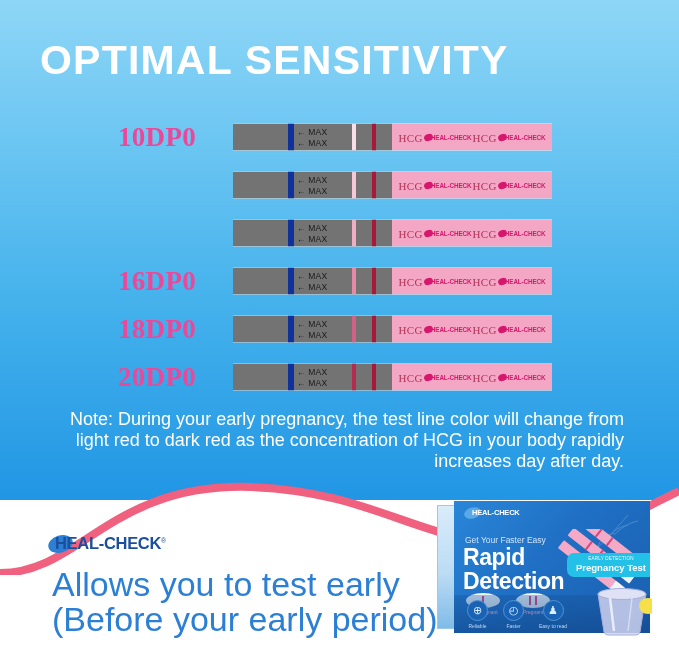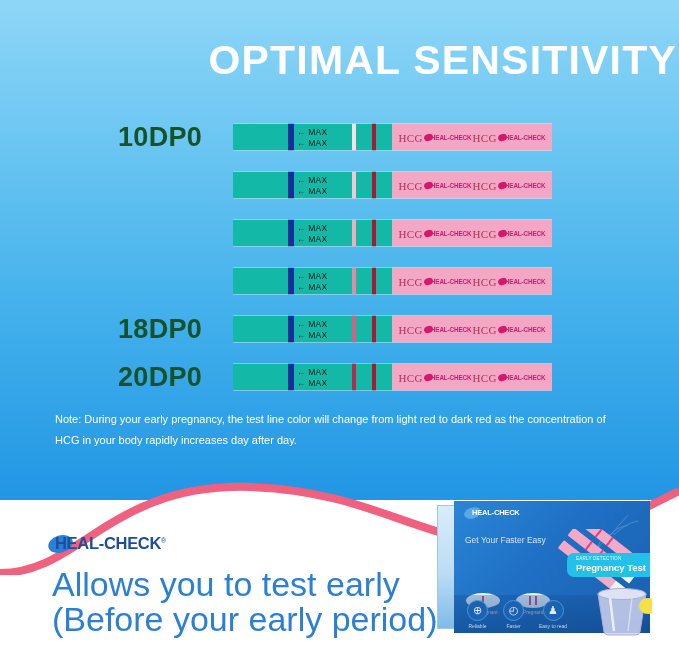--- a/index.html
+++ b/index.html
@@ -14,21 +14,21 @@
 
   
   .blue-panel {
     position:absolute; left:0; top:0;
     width:679px; height:500px;
     background:linear-gradient(to bottom, #8ed6f7 0%, #6cc6f2 28%, #45b2ec 60%, #2196e4 100%);
   }
 
   .title {
     position:absolute; left:0; top:37px; width:677px;
-    text-align:right;
+    text-align:left;
     font-size:41px;
     font-weight:bold;
     letter-spacing:1.2px;
     color:#ffffff;
     white-space:nowrap;
     padding-left:40px;
   }
 
   
   .rows { position:absolute; left:0; top:113px; width:679px; }
@@ -36,38 +36,39 @@
   .row {
     position:relative;
     height:48px;
   }
 
   .row-label {
     position:absolute; left:118px; top:50%;
     transform:translateY(-50%);
     font-size:27px;
     font-weight:bold;
-    color:#14532d;
+    color:#ec4899;
     letter-spacing:0.3px;
     white-space:nowrap;
+    font-family:Liberation Serif, serif;
   }
 
   .strip {
     position:absolute; left:233px; top:50%;
     transform:translateY(-50%);
     width:319px; height:27px;
     background:#ffffff;
     display:flex;
     overflow:hidden;
   }
 
   .strip-white {
     position:relative;
     width:159px; height:100%;
-    background:#14b8a6;
+    background:#737373;
     flex:none;
   }
 
   .blue-bar {
     position:absolute; left:55px; top:0;
     width:6px; height:100%;
     background:#10309a;
   }
 
   .max-labels {
@@ -129,22 +130,22 @@
     position:absolute; left:0; top:50%;
     transform:translateY(-50%) rotate(-18deg);
     width:9px; height:7px;
     background:#d6176d;
     border-radius:50%;
   }
 
   
   .note {
     position:absolute; left:0; top:409px; width:679px;
-    text-align:left;
-    font-size:11px;
+    text-align:right;
+    font-size:18px;
     color:#ffffff;
     line-height:21px;
     padding:0 55px;
   }
 
   
   .wave { position:absolute; left:0; top:455px; width:679px; height:120px; }
 
   
   .logo-block {
@@ -240,20 +241,21 @@
   .ind-bar { width:2px; height:9px; background:#e0457b; }
   .ind-label {
     font-size:5px; color:#ffc2d8; margin-top:1px; white-space:nowrap;
   }
 
   .badge {
     position:absolute; right:-4px; top:52px;
     background:#23c0e8;
     border-radius:7px 0 0 7px;
     padding:3px 8px 4px 9px;
+    text-align:center;
   }
   .badge-top { font-size:4.6px; color:#e6fbff; letter-spacing:0.2px; white-space:nowrap; }
   .badge-main { font-size:9.5px; font-weight:bold; color:#ffffff; white-space:nowrap; margin-top:0.5px; }
 
   .features {
     position:absolute; left:0; bottom:0;
     width:196px; height:38px;
     background:linear-gradient(to bottom, rgba(20,80,150,0.35), rgba(15,65,130,0.55));
     display:flex; align-items:center; gap:15px;
     padding-left:13px;
@@ -337,20 +339,21 @@
         </div>
         <div class="strip-pink">
           <span class="hcg-txt">HCG</span>
           <span class="hc-mini">HEAL-CHECK</span>
           <span class="hcg-txt">HCG</span>
           <span class="hc-mini">HEAL-CHECK</span>
         </div>
       </div>
     </div>
     <div class="row">
+      <div class="row-label">16DP0</div>
       <div class="strip">
         <div class="strip-white">
           <div class="blue-bar"></div>
           <div class="max-labels">
             <div class="max-line">← MAX</div>
             <div class="max-line">← MAX</div>
           </div>
           <div class="test-line" style="background: rgb(229, 138, 166);"></div>
           <div class="ctrl-line"></div>
         </div>
@@ -435,20 +438,24 @@
       <path d="M22,30 C26,22 34,16 44,14" stroke="#bcdcf4" stroke-width="1" fill="none"></path>
       <path d="M30,24 C36,18 44,12 54,10" stroke="#bcdcf4" stroke-width="1" fill="none"></path>
     </svg>
 
     <div class="box-logo">
       <span>HEAL-CHECK</span>
     </div>
 
     <div class="box-sub">Get Your Faster Easy</div>
 
+    <div class="box-title">
+      <div>Rapid</div>
+      <div>Detection</div>
+    </div>
 
     <div class="indicators" id="indicators-container">
         <div class="ind">
           <div class="ind-oval">
             <div class="ind-bar"></div>
           </div>
           <div class="ind-label">Not Pregnant</div>
         </div>
         <div class="ind">
           <div class="ind-oval">

